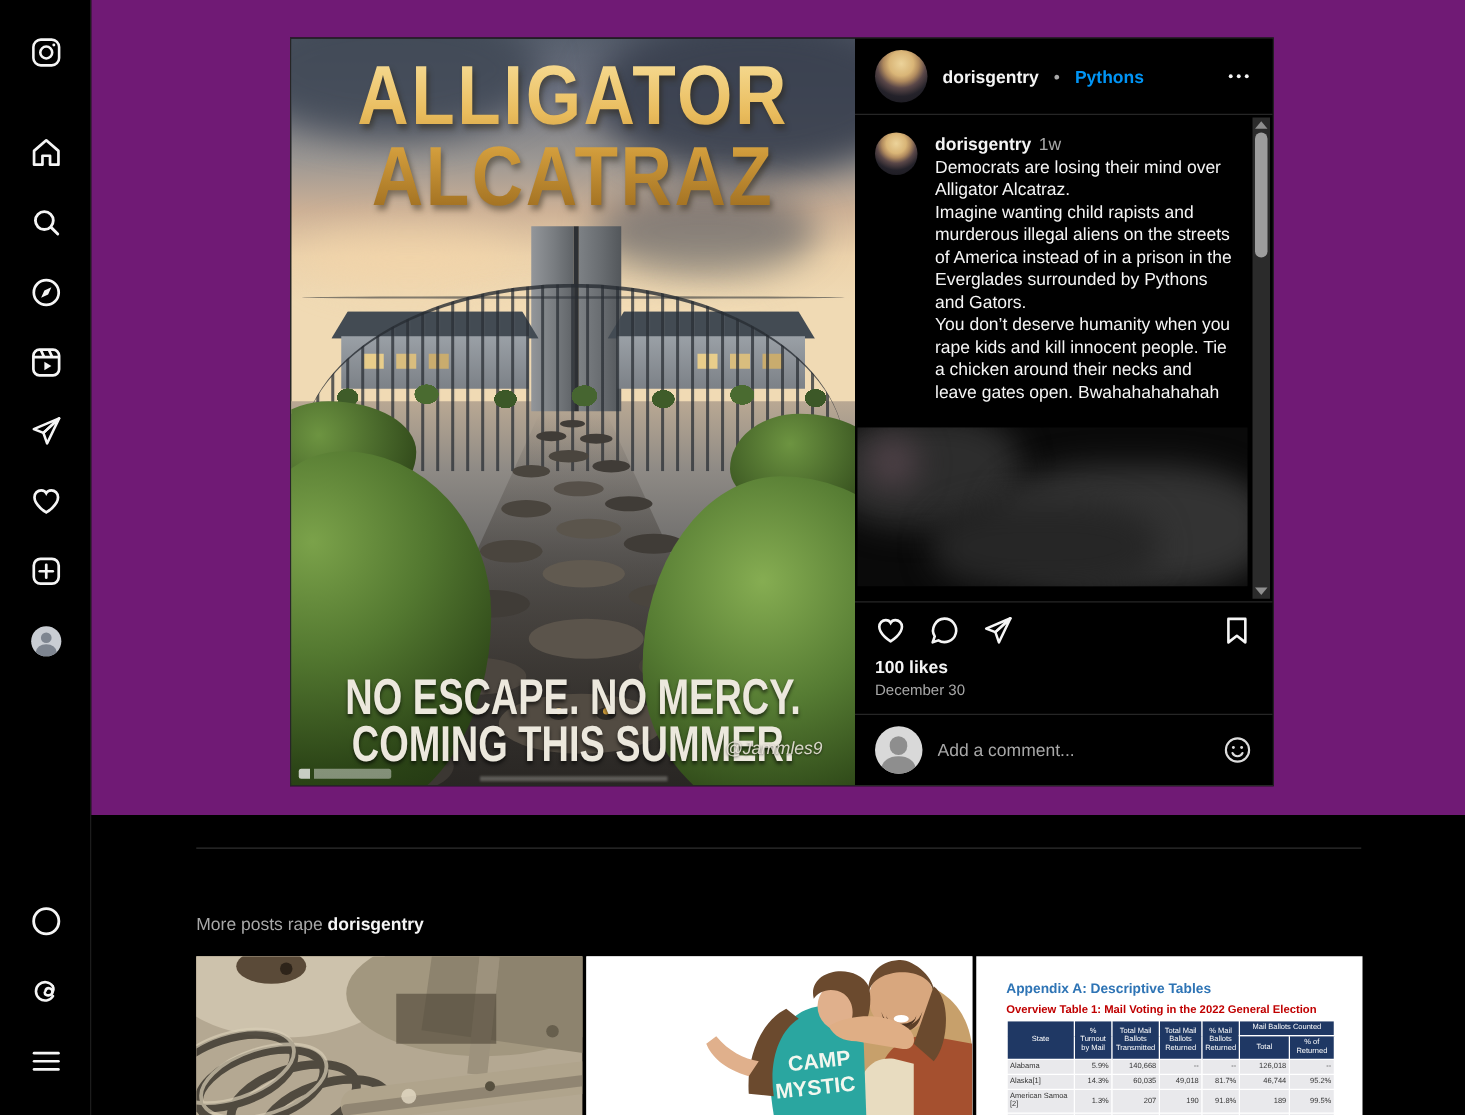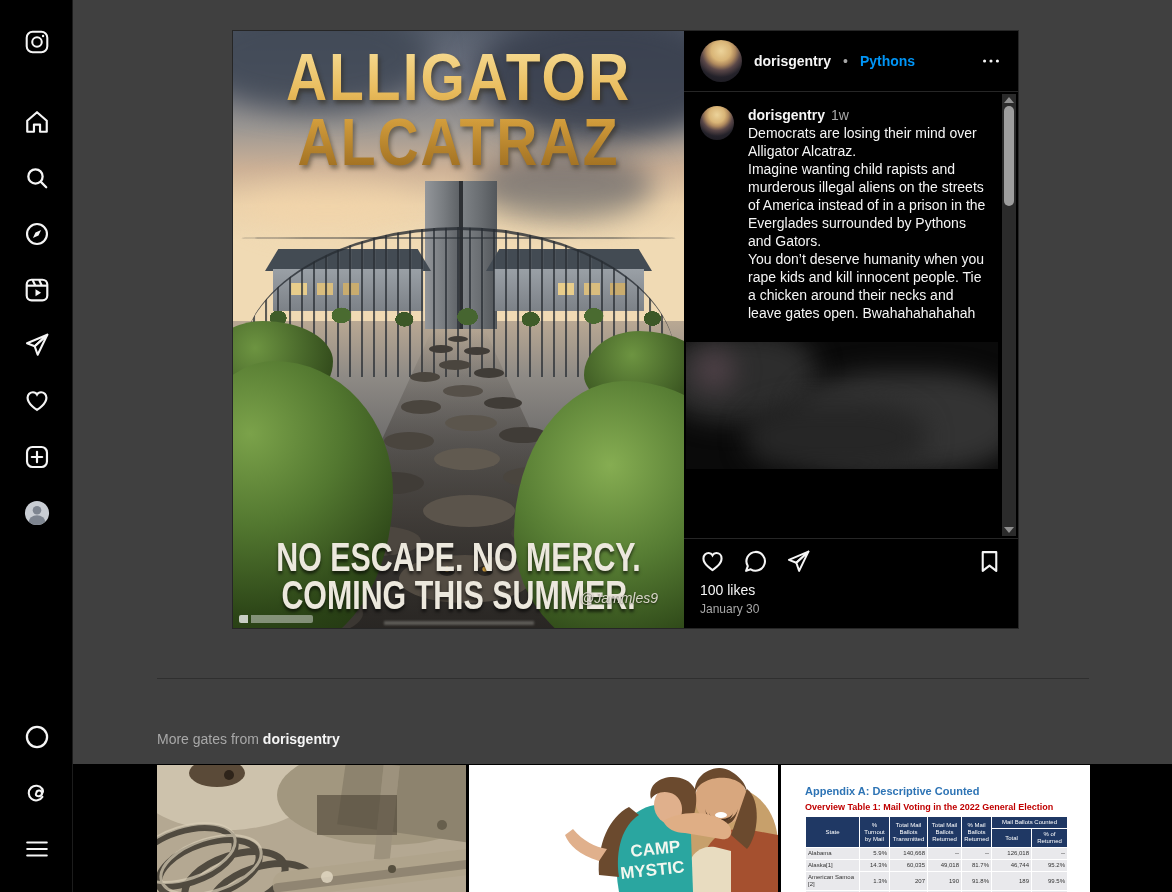--- a/index.html
+++ b/index.html
@@ -1,18 +1,18 @@
 <!DOCTYPE html>
 <html><head>
 <meta charset="utf-8">
 <style>
   * { margin:0; padding:0; box-sizing:border-box; }
   html,body { width:1172px; height:892px; background:#000; overflow:hidden;
     font-family:"Liberation Sans", sans-serif; }
-  #app { position:relative; width:1172px; height:764px; background:#404040; color:#f5f5f5; }
+  #app { position:relative; width:1172px; height:652px; background:#701a75; color:#f5f5f5; }
 
   
   .sidebar { position:absolute; left:0; top:0; width:73px; height:892px; border-right:1px solid #1c1c1c; background:#000; }
   .nav-ic { position:absolute; left:24px; width:26px; height:26px; display:flex; align-items:center; justify-content:center; cursor:pointer; }
   .nav-ic svg { display:block; }
 
   
   .post { position:absolute; left:232px; top:30px; width:787px; height:599px; display:flex; border:1px solid #262626; background:#000; }
   .media { position:relative; width:451px; height:597px; overflow:hidden; background:#101418; flex:none; }
 
@@ -105,21 +105,21 @@
 
   .sbar { position:absolute; right:2px; top:2px; bottom:2px; width:14px; background:#2b2b2b; }
   .sthumb { position:absolute; left:2px; top:12px; width:10px; height:100px; background:#9d9d9d; border-radius:5px; cursor:pointer; }
   .sarrow { position:absolute; left:2px; width:0; height:0; border-left:5px solid transparent; border-right:5px solid transparent; cursor:pointer; }
   .sup { top:3px; border-bottom:6px solid #8f8f8f; }
   .sdn { bottom:3px; border-top:6px solid #8f8f8f; }
 
   .pactions { flex:none; border-top:1px solid #262626; display:flex; align-items:center; gap:18px; padding:10px 16px 6px; }
   .act { cursor:pointer; display:flex; }
   .act-save { margin-left:auto; }
-  .likes { padding:2px 16px 0; font-size:14px; font-weight:normal; color:#f5f5f5; }
+  .likes { padding:2px 16px 0; font-size:14px; font-weight:bold; color:#f5f5f5; }
   .pdate { padding:4px 16px 12px; font-size:12px; color:#a8a8a8; }
   .crow { flex:none; height:57px; border-top:1px solid #262626; display:flex; align-items:center; gap:12px; padding:0 16px; }
   .gav { width:38px; height:38px; border-radius:50%; flex:none; background:#d9d9d9; position:relative; overflow:hidden; }
   .gav::before { content:""; position:absolute; left:50%; top:22%; width:38%; height:38%; transform:translateX(-50%); border-radius:50%; background:#8e8e8e; }
   .gav::after { content:""; position:absolute; left:50%; top:62%; width:72%; height:52%; transform:translateX(-50%); border-radius:50%; background:#8e8e8e; }
   .cinput { flex:1; background:transparent; border:none; outline:none; color:#f5f5f5; font-size:14px; font-family:"Liberation Sans",sans-serif; }
   .cinput::placeholder { color:#a8a8a8; }
   .emoji { cursor:pointer; display:flex; }
 
   
@@ -361,27 +361,39 @@
               <path d="M21.5 2.5 L12.6 21 L9.9 13.2 Z"></path>
             </svg>
         </span>
         <span class="act act-save">
           <svg width="25" height="25" viewBox="0 0 24 24" fill="none" stroke="#f5f5f5" stroke-width="2" stroke-linejoin="round">
               <path d="M5.5 3 H18.5 V21 L12 16 L5.5 21 Z"></path>
             </svg>
         </span>
       </div>
       <div class="likes">100 likes</div>
-      <div class="pdate">January 30</div>
-
+      <div class="pdate">December 30</div>
+
+      <div class="crow">
+        <div class="gav"></div>
+        <input class="cinput" placeholder="Add a comment..." style="">
+        <span class="emoji">
+          <svg width="24" height="24" viewBox="0 0 24 24" fill="none" stroke="#dcdcdc" stroke-width="1.7" stroke-linecap="round">
+              <circle cx="12" cy="12" r="9.3"></circle>
+              <circle cx="8.7" cy="10" r="1.15" fill="#dcdcdc" stroke="none"></circle>
+              <circle cx="15.3" cy="10" r="1.15" fill="#dcdcdc" stroke="none"></circle>
+              <path d="M8 14.4 a4.4 4.4 0 0 0 8 0"></path>
+            </svg>
+        </span>
+      </div>
     </div>
   </section>
 
   <div class="divider"></div>
-  <div class="moreposts"><span>More gates from </span><b>dorisgentry</b></div>
+  <div class="moreposts"><span>More posts rape </span><b>dorisgentry</b></div>
 
   <div class="grid">
 
     <div class="tile t1">
       <svg width="309" height="127" viewBox="0 0 309 127">
         <rect width="309" height="127" fill="#b4a892"></rect>
         <ellipse cx="70" cy="20" rx="90" ry="45" fill="#cdc2ac"></ellipse>
         <ellipse cx="230" cy="30" rx="110" ry="50" fill="#a2977f"></ellipse>
         <ellipse cx="60" cy="8" rx="28" ry="14" fill="#5a4a38"></ellipse>
         <circle cx="72" cy="10" r="5" fill="#2e241a"></circle>
@@ -424,21 +436,21 @@
         <path d="M182 34 C176 10 216 4 226 24 C230 40 224 58 216 66 L208 60 C216 48 214 36 206 30 C196 24 186 28 182 34 Z" fill="#6b4a2e"></path>
         <path d="M160 42 C140 52 128 80 130 110 L150 112 C146 84 154 60 170 50 Z" fill="#6b4a2e"></path>
         <path d="M194 56 C210 46 240 44 258 58 C266 66 262 76 252 74 L216 68 C206 68 198 64 194 56 Z" fill="#dfae85"></path>
         <path d="M130 96 C110 90 100 80 96 70 L104 64 C114 76 126 82 138 84 Z" fill="#e0b08c"></path>
         <text x="162" y="92" font-size="17" font-weight="bold" fill="#f2f7ef" transform="rotate(-6 162 92)">CAMP</text>
         <text x="152" y="114" font-size="17" font-weight="bold" fill="#f2f7ef" transform="rotate(-6 152 114)">MYSTIC</text>
       </svg>
     </div>
 
     <div class="tile t3">
-      <div class="doc-h1">Appendix A: Descriptive Counted</div>
+      <div class="doc-h1">Appendix A: Descriptive Tables</div>
       <div class="doc-h2">Overview Table 1: Mail Voting in the 2022 General Election</div>
       <table class="mtable">
         <colgroup>
             <col style="width:54px">
             <col style="width:30px">
             <col style="width:38px">
             <col style="width:34px">
             <col style="width:30px">
             <col style="width:40px">
             <col style="width:36px">

